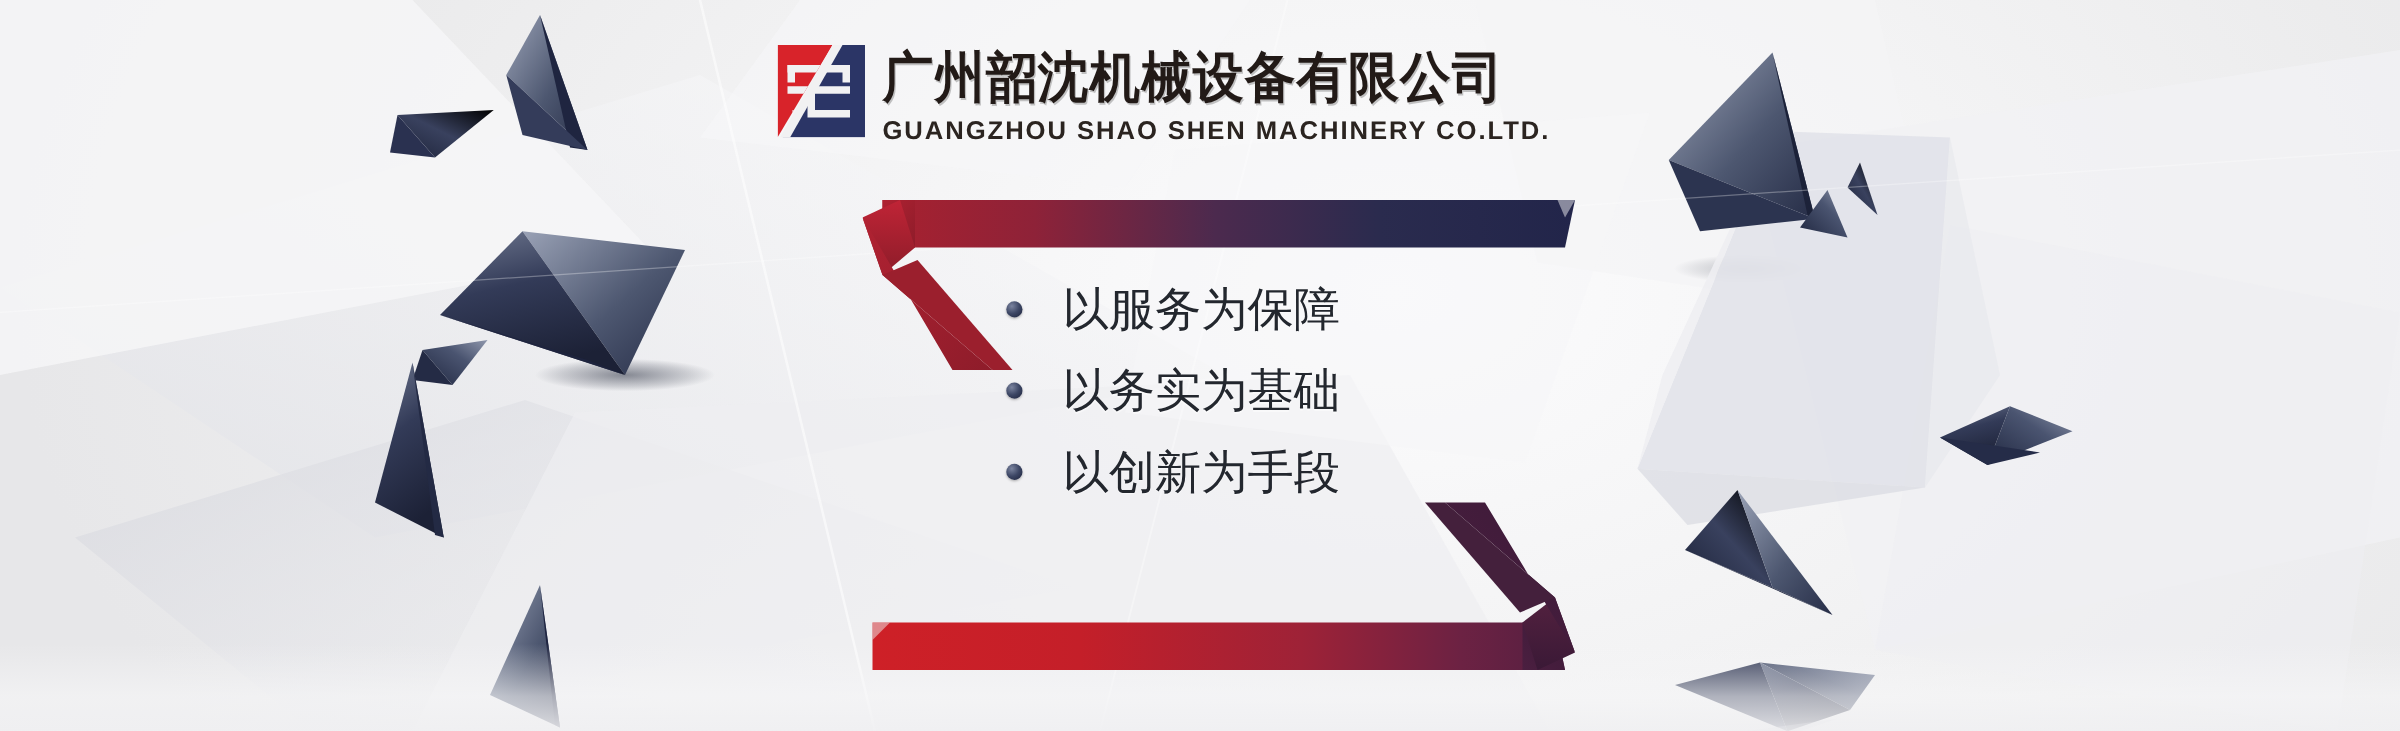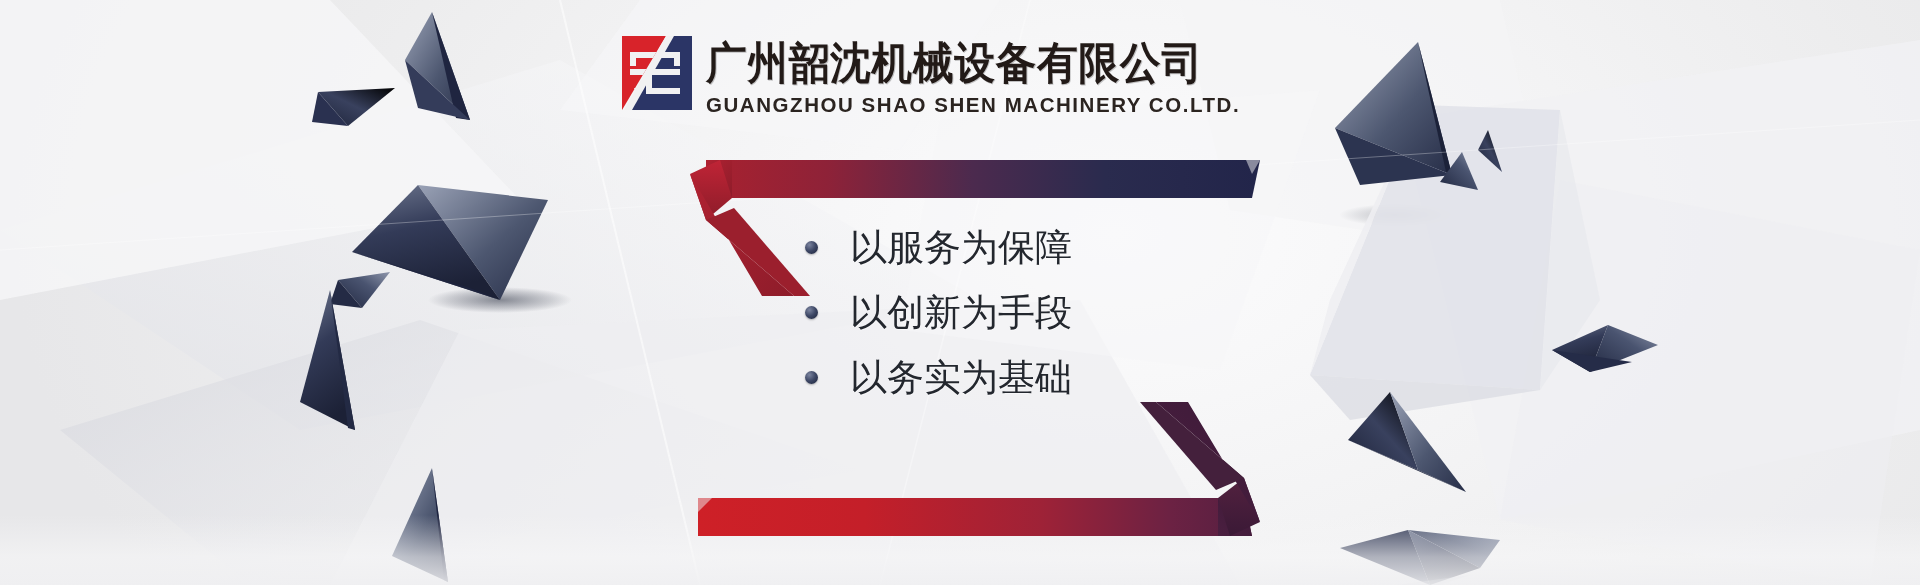--- a/index.html
+++ b/index.html
@@ -289,24 +289,24 @@
 
   <div class="slogans">
 
     <div class="slogan-row">
       <span class="bullet"></span>
       <span class="slogan-text">以服务为保障</span>
     </div>
 
     <div class="slogan-row">
       <span class="bullet"></span>
+      <span class="slogan-text">以务实为基础</span>
+    </div>
+
+    <div class="slogan-row">
+      <span class="bullet"></span>
       <span class="slogan-text">以创新为手段</span>
     </div>
 
-    <div class="slogan-row">
-      <span class="bullet"></span>
-      <span class="slogan-text">以务实为基础</span>
-    </div>
-
 
   </div>
 
 </div>
 
 </body></html>

